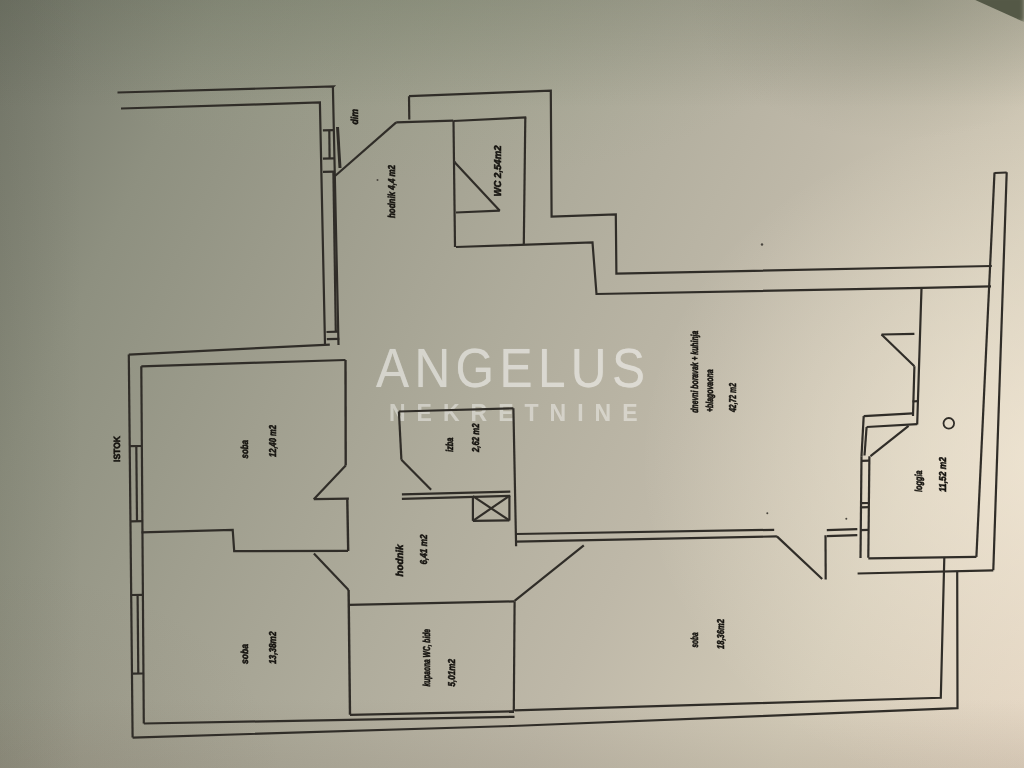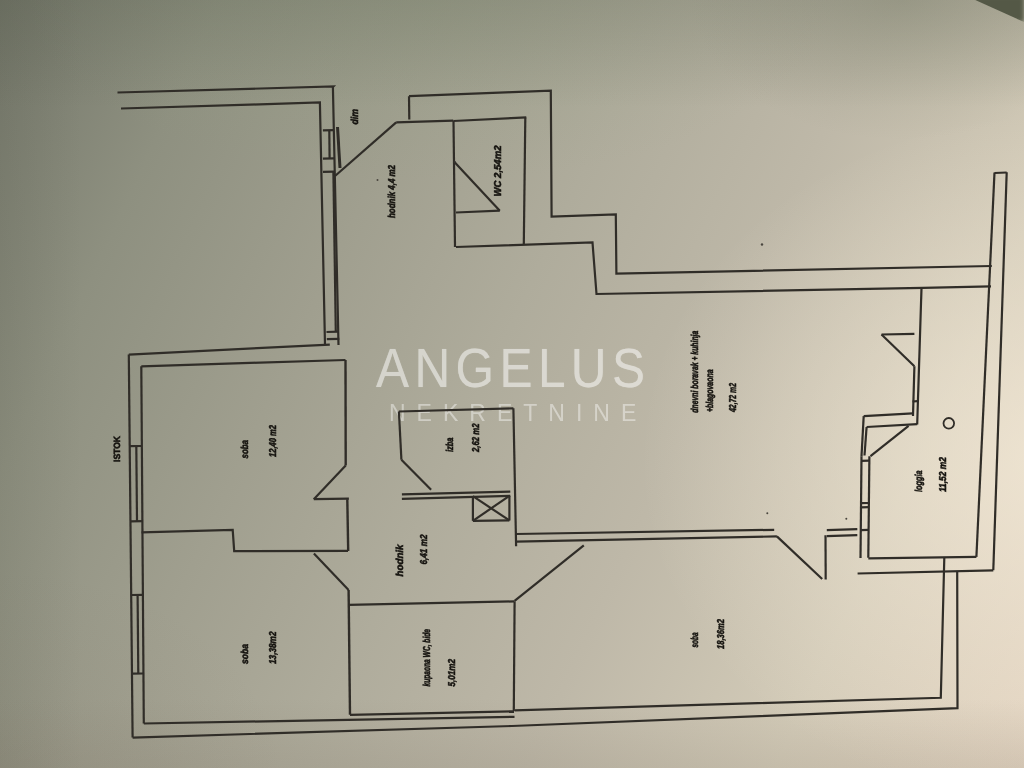--- a/index.html
+++ b/index.html
@@ -26,21 +26,21 @@
 <body>
 
 <div id="paper"></div>
 
 <div id="edgeShade"></div>
 
 <div id="paperedge"></div>
 
 <div class="wm" id="wm1" style="left:376px;top:341px;font-size:55px;line-height:1;font-weight:normal;letter-spacing:6px;transform:scaleX(0.9);transform-origin:left top;opacity:0.52;text-shadow:0 0 1px rgba(255,255,255,0.6);">ANGELUS</div>
 
-<div class="wm" id="wm2" style="left:389px;top:402px;font-size:23px;line-height:1;font-weight:normal;letter-spacing:11px;opacity:0.42;">NEKRETNINE</div>
+<div class="wm" id="wm2" style="left:389px;top:402px;font-size:23px;line-height:1;font-weight:bold;letter-spacing:11px;opacity:0.42;">NEKRETNINE</div>
 <svg id="plan" width="1024" height="768" viewBox="0 0 1024 768" style="position:absolute;left:0;top:0;filter:blur(0.35px)" stroke="#302d28" stroke-width="2.2" fill="none" font-family="Liberation Sans, sans-serif" font-weight="bold" font-style="italic">
 
 <polyline points="117.5,92.5 333.4,86.5 332.9,87 338.5,345"></polyline>
 
 <polyline points="121,108.5 319.9,102.5 325,345"></polyline>
 
 <g>
   <line x1="322.9" y1="130.4" x2="333.3" y2="130.1"></line>
   <line x1="322.9" y1="158.6" x2="334" y2="158.3"></line>
   <line x1="329.3" y1="130.4" x2="329.6" y2="158.4"></line>

